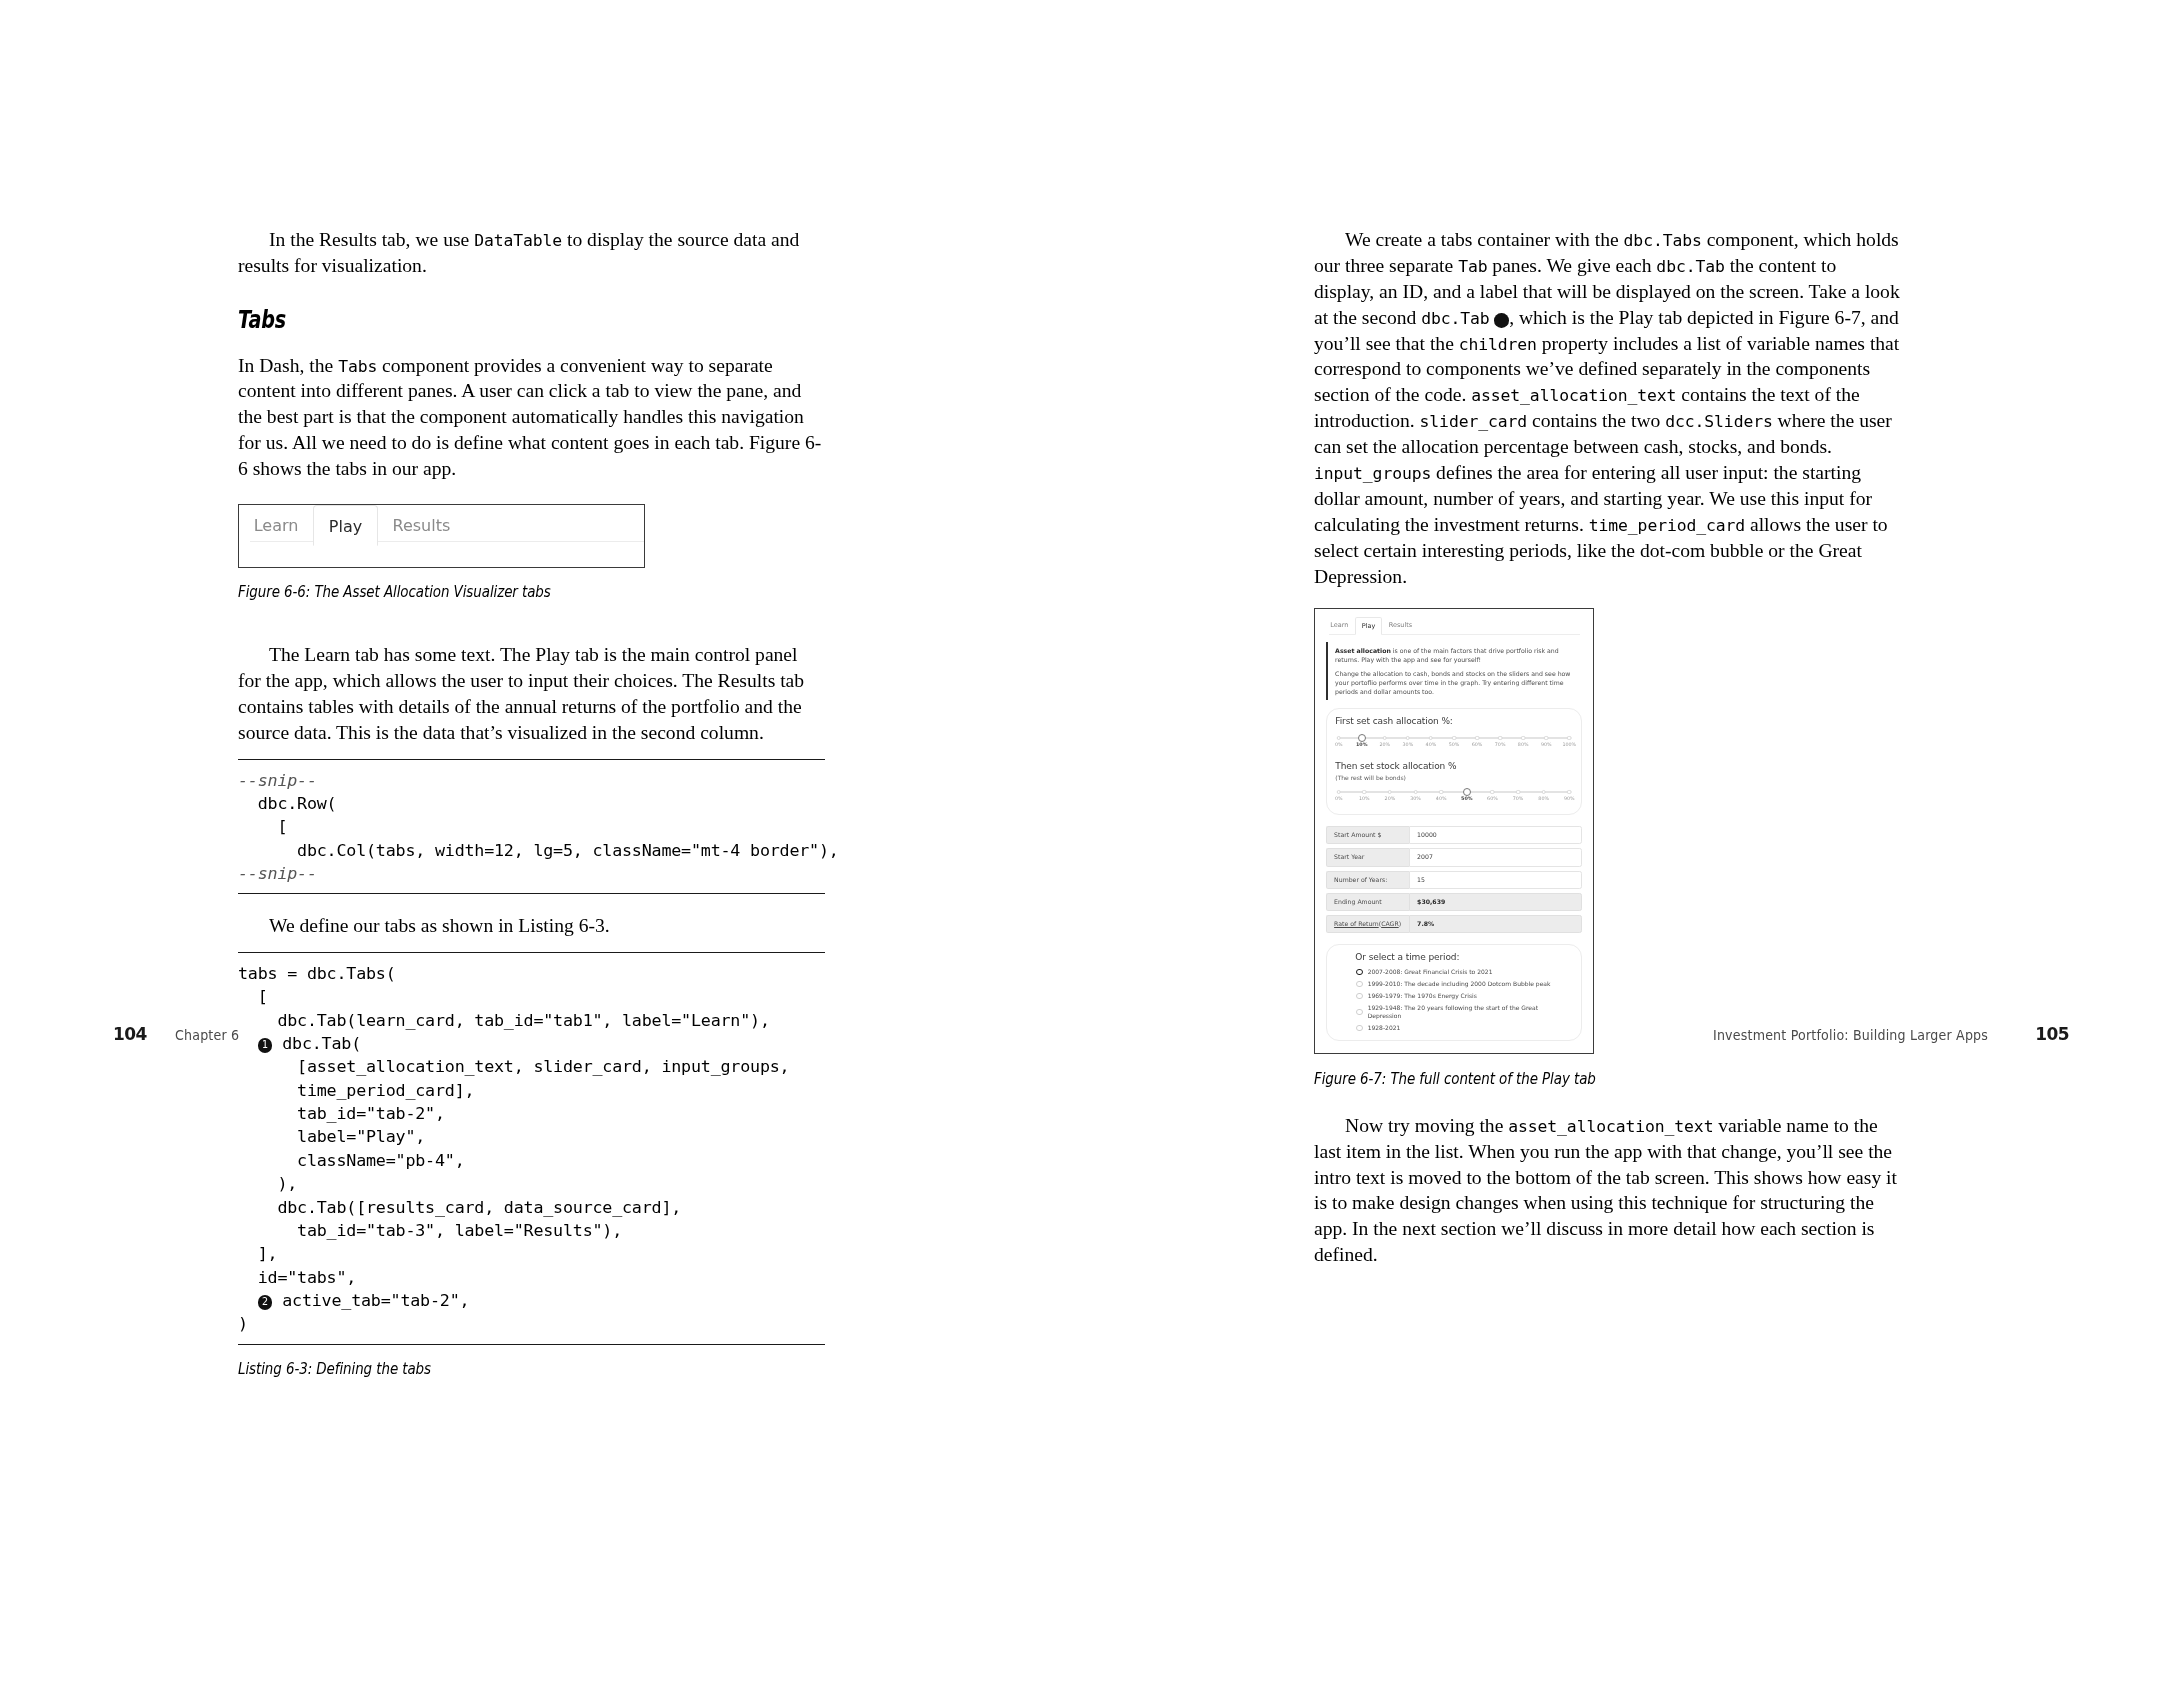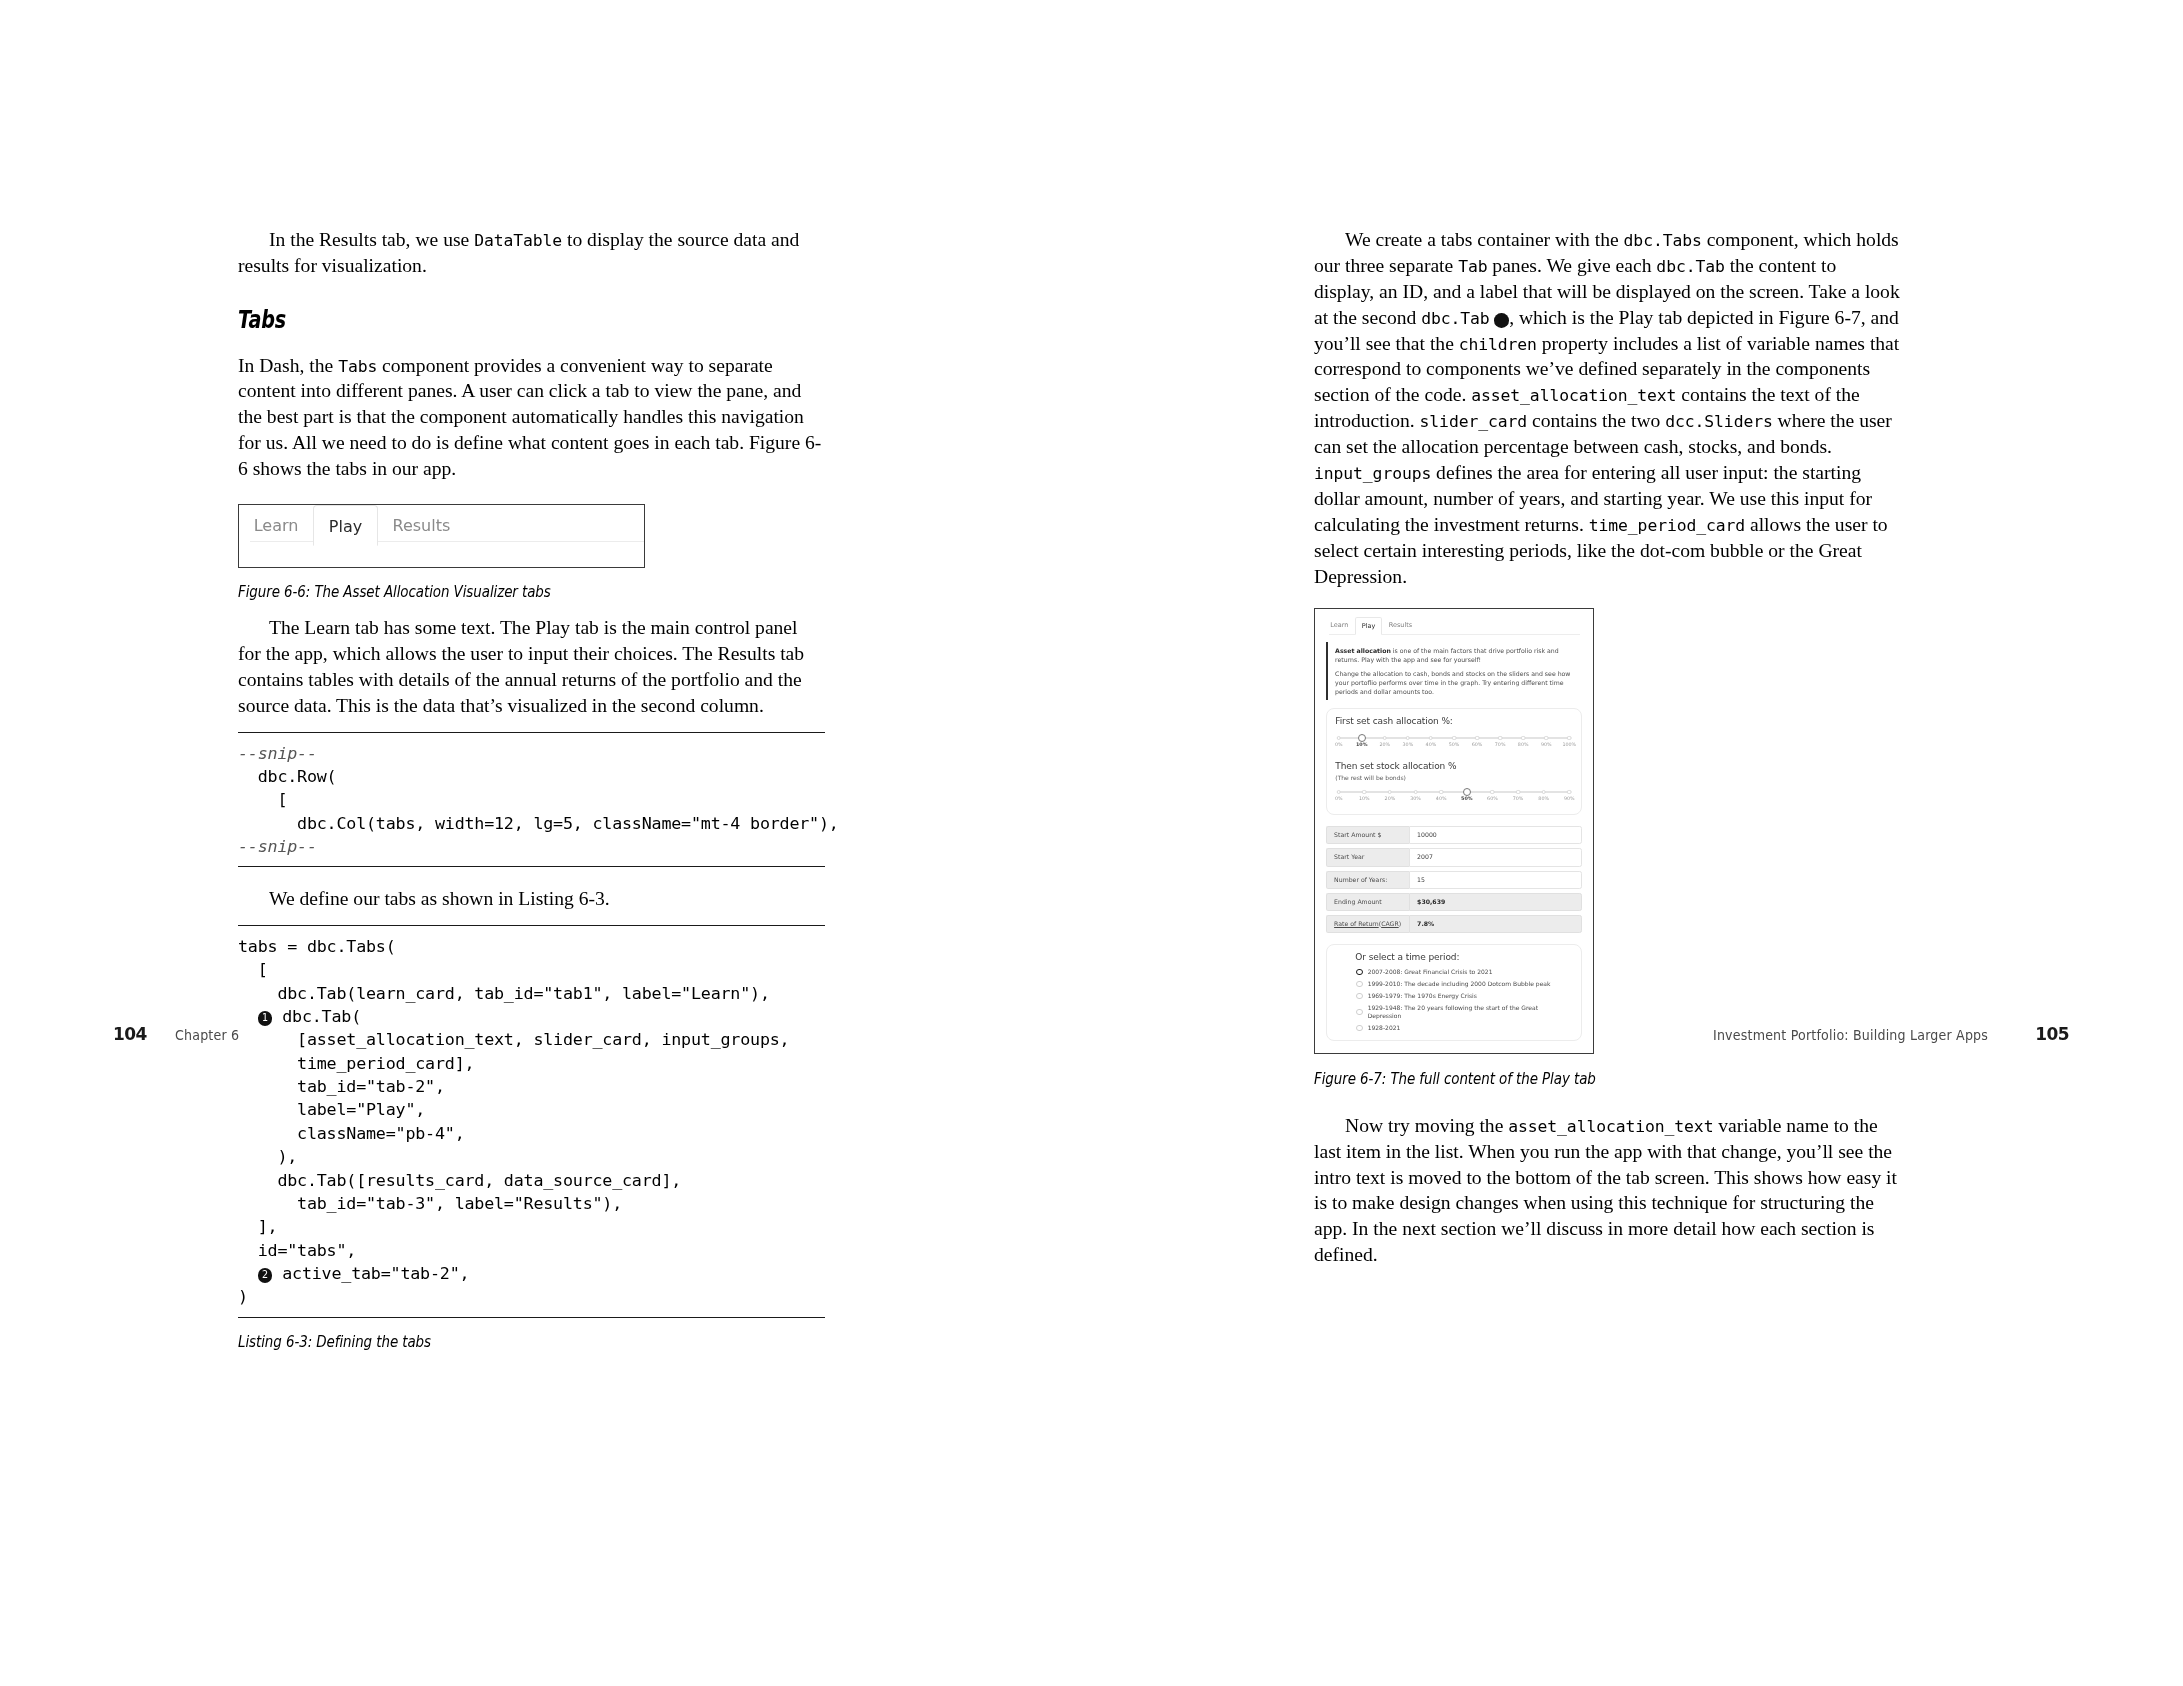--- a/index.html
+++ b/index.html
@@ -147,21 +147,21 @@
   .f7-alert {
     border-left: 2.8px solid #2f2f2f;
     padding: 5.1px 4.5px 3.4px 6.8px;
     margin: 6.8px 2.3px 8px 2.3px;
   }
   .f7-alert p { font-size: 6.2px; line-height: 1.45; color:#4d4d4d; margin:0 0 5.1px 0; }
   .f7-alert p:last-child { margin-bottom:0; }
   .f7-alert b { color:#2a2a2a; font-weight:700; }
 
   .f7-card {
-    border:0.6px solid #ececec; border-radius:8px;
+    border:0.6px solid #ececec; border-radius:13px;
     padding: 5.7px 8px 8px 8px;
     margin: 0 2.3px 11.3px 2.3px;
   }
   .f7-card h3 {
     font-size: 9px; font-weight:400; color:#3a3a3a;
     margin: 1.1px 0 0 0; letter-spacing:-0.1px;
   }
   .f7-sub { font-size: 6px; color:#5a5a5a; margin: 1.7px 0 0 0; }
 
   .slider { position:relative; margin: 6.8px 3.4px 0 3.4px; height: 17px; }
@@ -241,21 +241,21 @@
       <div class="fig66">
         <div class="tabstrip">
           <div class="baseline"></div>
           <div class="tab">Learn</div>
           <div class="tab active">Play</div>
           <div class="tab">Results</div>
         </div>
       </div>
       <div class="caption" style="margin-top:14.7px;">Figure 6-6: The Asset Allocation Visualizer tabs</div>
 
-      <p class="ind" style="margin-top:13px;">The Learn tab has some text. The Play tab is the main control panel for the app, which allows the user to input their choices. The Results tab contains tables with details of the annual returns of the portfolio and the source data. This is the data that’s visualized in the second column.</p>
+      <p class="ind" style="margin-top:40px;">The Learn tab has some text. The Play tab is the main control panel for the app, which allows the user to input their choices. The Results tab contains tables with details of the annual returns of the portfolio and the source data. This is the data that’s visualized in the second column.</p>
 
 
       <div class="listing" style="margin-top:12.5px;">
         <hr class="rule">
         <div class="codeblock"><span class="snip">--snip--</span>
   dbc.Row(
     [
       dbc.Col(tabs, width=12, lg=5, className="mt-4 border"),
 <span class="snip">--snip--</span></div>
         <hr class="rule">

